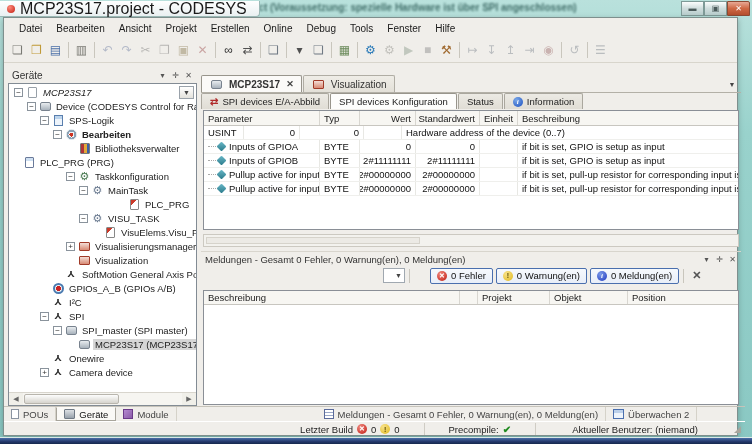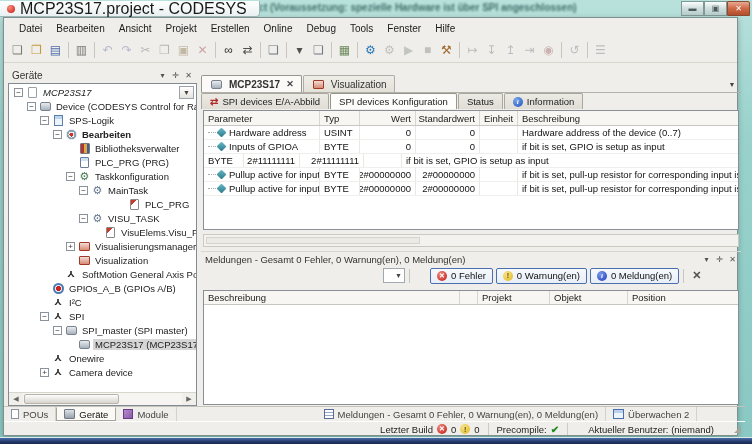--- a/index.html
+++ b/index.html
@@ -121,21 +121,21 @@
   .btab{display:flex;align-items:center;gap:4px;padding:0 7px;color:#444;border-right:1px solid #d5d2c9;white-space:nowrap;}
   .btab.active{background:#faf9f6;border:1px solid #a8a59c;border-top:1px solid #faf9f6;color:#111;}
   .bt-gap{width:140px;}
   .bi{width:11px;height:10px;flex:none;display:inline-block;}
   .bi-pou{width:8px;height:10px;border:1px solid #8a93a0;background:#fff;}
   .bi-devices{border:1px solid #707a86;background:linear-gradient(#dde1e5,#98a2ac);border-radius:1px;}
   .bi-module{width:10px;height:10px;border:1px solid #6a3a88;background:linear-gradient(135deg,#b48ad0,#8a5aa8);}
   .bi-messages{width:10px;height:10px;border:1px solid #5a6a9a;background:repeating-linear-gradient(180deg,#fff 0 2px,#9aa8c8 2px 3px);}
   .bi-watch{width:11px;height:10px;border:1px solid #4a6fae;background:linear-gradient(180deg,#bcd0ea 0 3px,#eef4fb 3px);}
   .status-bar{position:absolute;left:0;top:403px;width:741px;height:15px;display:flex;align-items:center;justify-content:flex-end;
-    font-size:9.5px;color:#222;gap:8px;padding-right:4px;border-top:1px solid #fff;}
+    font-size:9.5px;color:#222;gap:24px;padding-right:4px;border-top:1px solid #fff;}
   .sb-sep{width:1px;height:12px;background:#cfccc4;}
   .sb-seg{display:flex;align-items:center;gap:4px;white-space:nowrap;}
   .sb-check{color:#1f8a1f;font-weight:bold;font-size:10px;}
   .sb-grip{color:#a8a59c;font-size:9px;}
   .sb-user{width:150px;justify-content:center;}
 </style>
 </head>
 <body>
 
 <div class="screen">
@@ -242,21 +242,21 @@
               </span>
               <span class="tlabel b">Bearbeiten</span>
             </div>
             <div class="trow" style="padding-left: 55px;">
               <span class="exp-sp"></span>
               <span class="ti ti-library">
                 <i></i>
               </span>
               <span class="tlabel">Bibliotheksverwalter</span>
             </div>
-            <div class="trow" style="padding-left: 55px;">
+            <div class="trow" style="">
               <span class="exp-sp"></span>
               <span class="ti ti-pou">
                 <i></i>
               </span>
               <span class="tlabel">PLC_PRG (PRG)</span>
             </div>
             <div class="trow" style="padding-left: 55px;">
               <span class="exp">−</span>
               <span class="ti ti-task-config">
                 <i></i>
@@ -411,44 +411,44 @@
         <div class="phead" id="param-head">
             <div class="pc0">Parameter</div>
             <div class="pc1">Typ</div>
             <div class="pc2">Wert</div>
             <div class="pc3">Standardwert</div>
             <div class="pc4">Einheit</div>
             <div class="pc5">Beschreibung</div>
           </div>
         <div id="param-body">
             <div class="prow">
-              <div class="pc0">
-                <span class="pdots"></span>
-                <span class="pico"></span>
-                <span>Hardware address</span>
-              </div>
               <div class="pc1">USINT</div>
               <div class="pc2">0</div>
               <div class="pc3">0</div>
               <div class="pc4"></div>
               <div class="pc5">Hardware address of the device (0..7)</div>
             </div>
             <div class="prow">
               <div class="pc0">
                 <span class="pdots"></span>
                 <span class="pico"></span>
                 <span>Inputs of GPIOA</span>
               </div>
               <div class="pc1">BYTE</div>
               <div class="pc2">0</div>
               <div class="pc3">0</div>
               <div class="pc4"></div>
               <div class="pc5">if bit is set, GPIO is setup as input</div>
             </div>
             <div class="prow">
+              <div class="pc0">
+                <span class="pdots"></span>
+                <span class="pico"></span>
+                <span>Inputs of GPIOB</span>
+              </div>
               <div class="pc1">BYTE</div>
               <div class="pc2">2#11111111</div>
               <div class="pc3">2#11111111</div>
               <div class="pc4"></div>
               <div class="pc5">if bit is set, GPIO is setup as input</div>
             </div>
             <div class="prow">
               <div class="pc0">
                 <span class="pdots"></span>
                 <span class="pico"></span>

